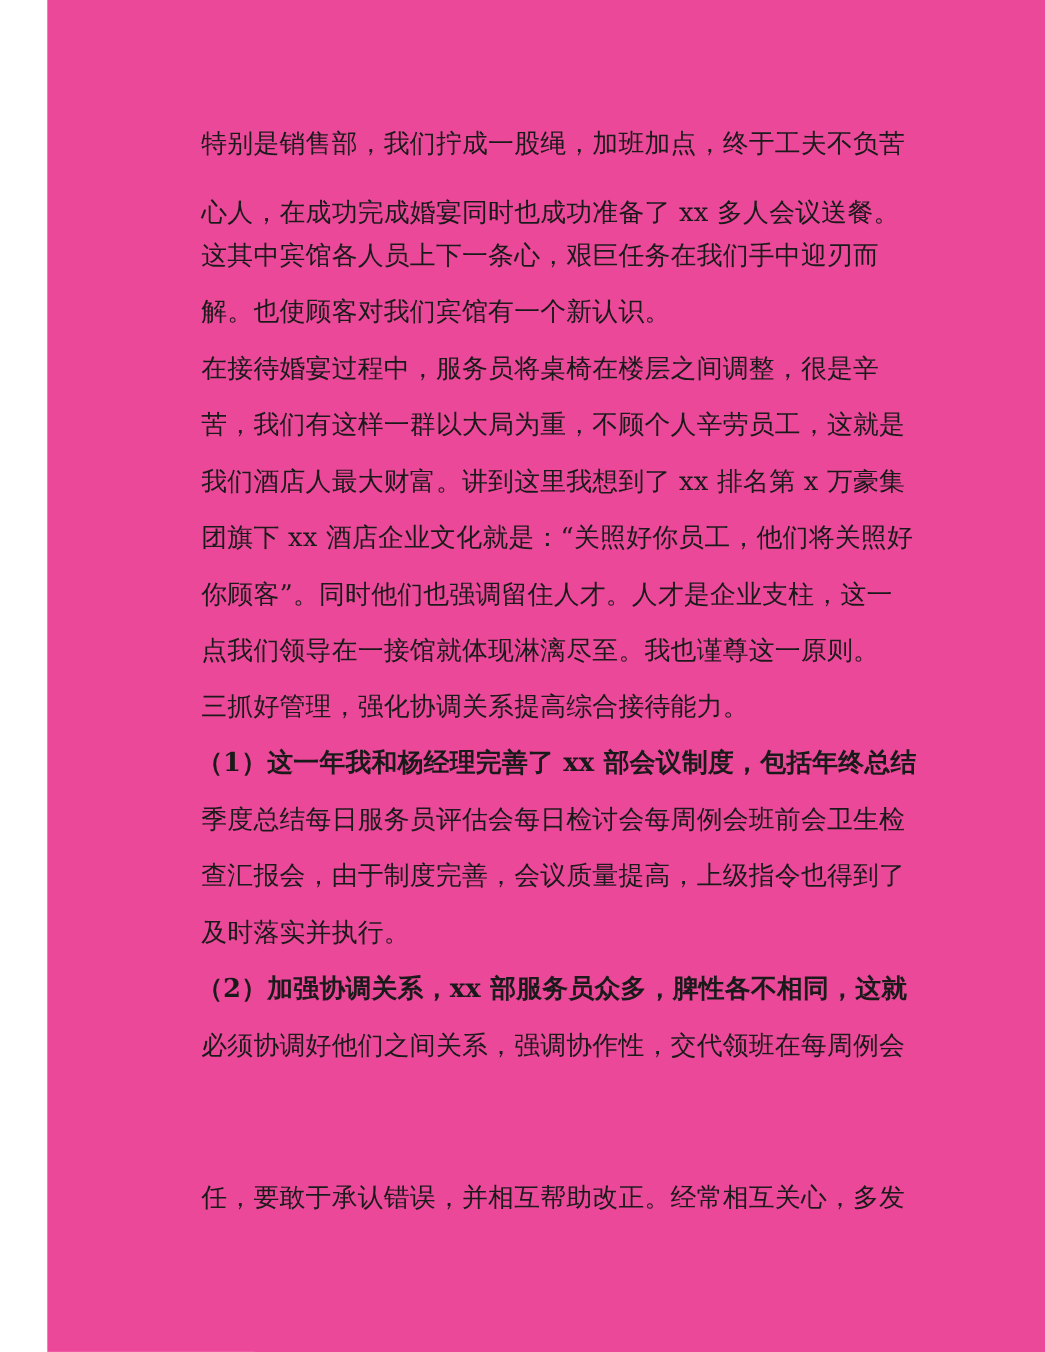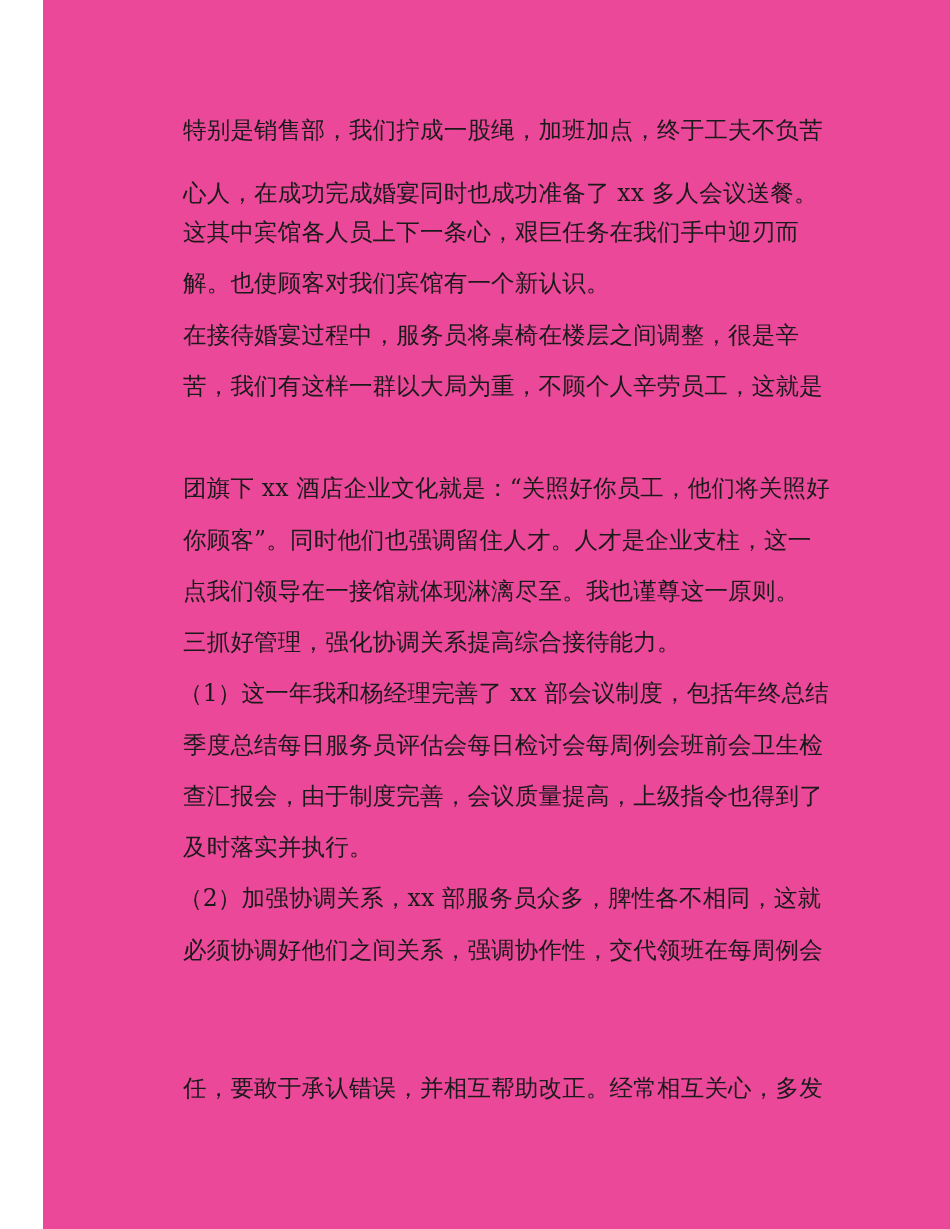--- a/index.html
+++ b/index.html
@@ -29,34 +29,36 @@
       left: 140px;
       width: 690px;
       height: 40px;
       font-size: 23.5px;
       line-height: 40px;
       white-space: nowrap;
       letter-spacing: 0.2px;
     }
     .line.indent-paren {
       left: 136px;
+      font-weight: bold;
     }
   </style>
 </head>
 <body>
 
 <div class="page">
 
   <div class="line" style="top:110px">特别是销售部，我们拧成一股绳，加班加点，终于工夫不负苦</div>
   <div class="line" style="top:173px">心人，在成功完成婚宴同时也成功准备了 xx 多人会议送餐。</div>
   <div class="line" style="top:212px">这其中宾馆各人员上下一条心，艰巨任务在我们手中迎刃而</div>
   <div class="line" style="top:263px">解。也使顾客对我们宾馆有一个新认识。</div>
 
   <div class="line" style="top:315px">在接待婚宴过程中，服务员将桌椅在楼层之间调整，很是辛</div>
   <div class="line" style="top:366px">苦，我们有这样一群以大局为重，不顾个人辛劳员工，这就是</div>
+  <div class="line" style="top:417px">我们酒店人最大财富。讲到这里我想到了 xx 排名第 x 万豪集</div>
   <div class="line" style="top:468px">团旗下 xx 酒店企业文化就是：“关照好你员工，他们将关照好</div>
   <div class="line" style="top:520px">你顾客”。同时他们也强调留住人才。人才是企业支柱，这一</div>
   <div class="line" style="top:571px">点我们领导在一接馆就体现淋漓尽至。我也谨尊这一原则。</div>
 
   <div class="line" style="top:622px">三抓好管理，强化协调关系提高综合接待能力。</div>
 
   <div class="line indent-paren" style="top:673px">（1）这一年我和杨经理完善了 xx 部会议制度，包括年终总结</div>
   <div class="line" style="top:725px">季度总结每日服务员评估会每日检讨会每周例会班前会卫生检</div>
   <div class="line" style="top:776px">查汇报会，由于制度完善，会议质量提高，上级指令也得到了</div>
   <div class="line" style="top:827px">及时落实并执行。</div>

